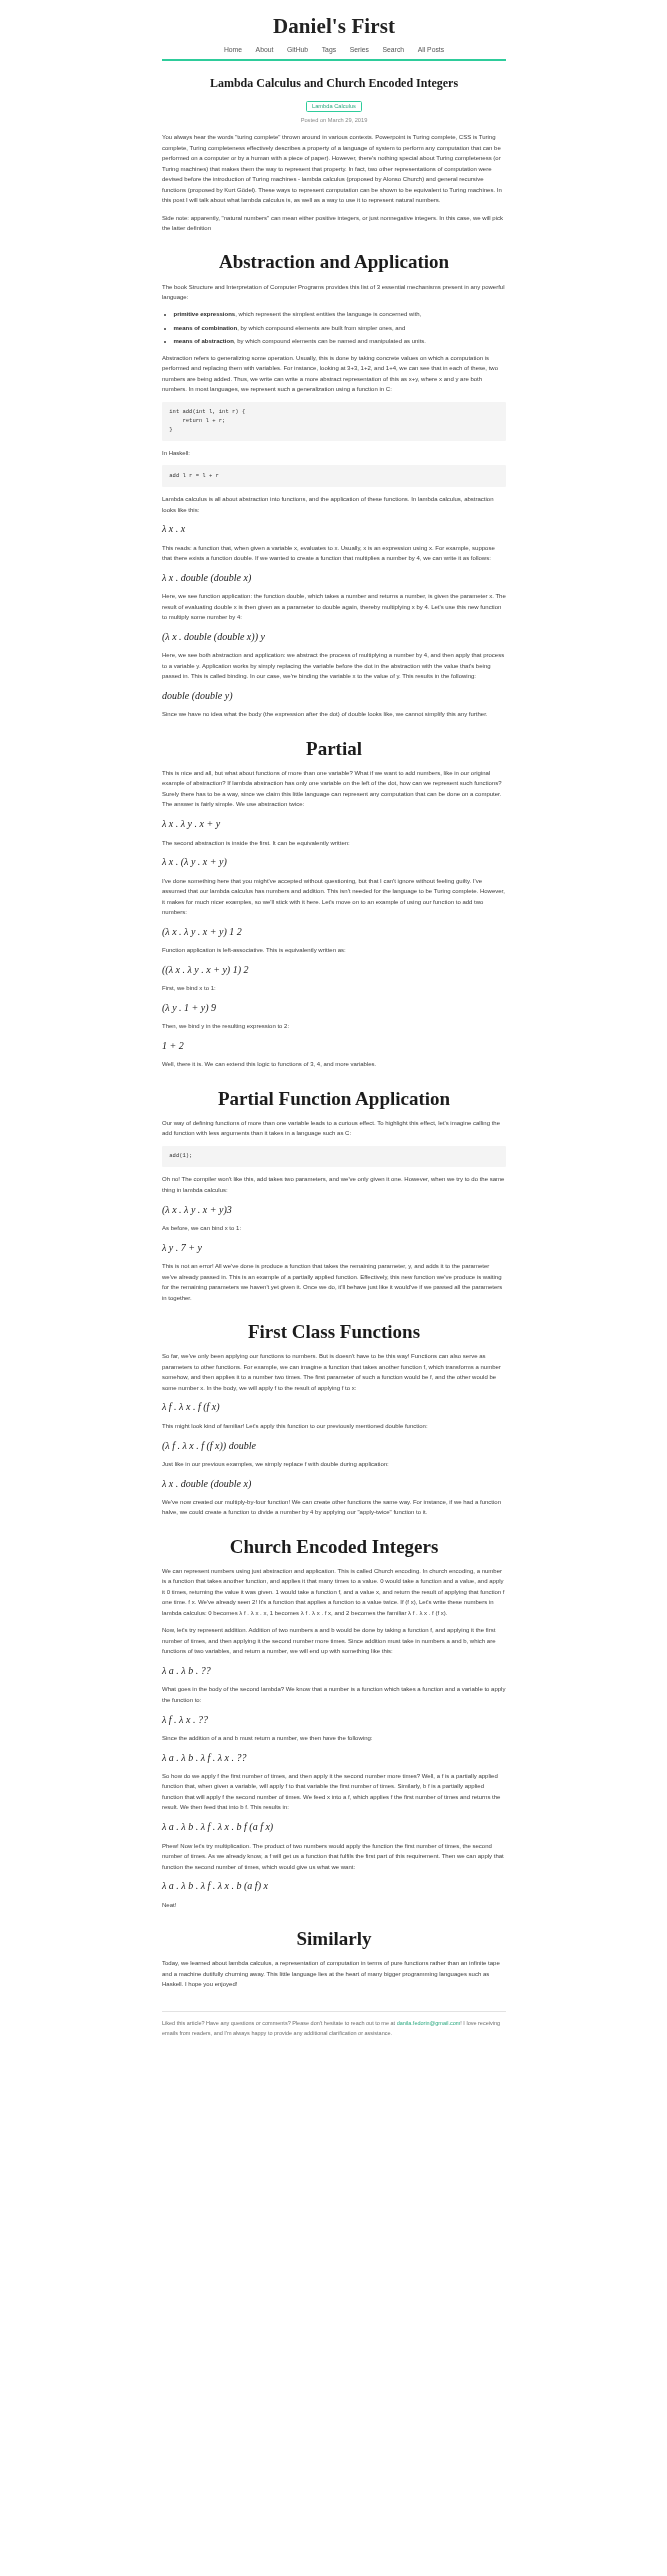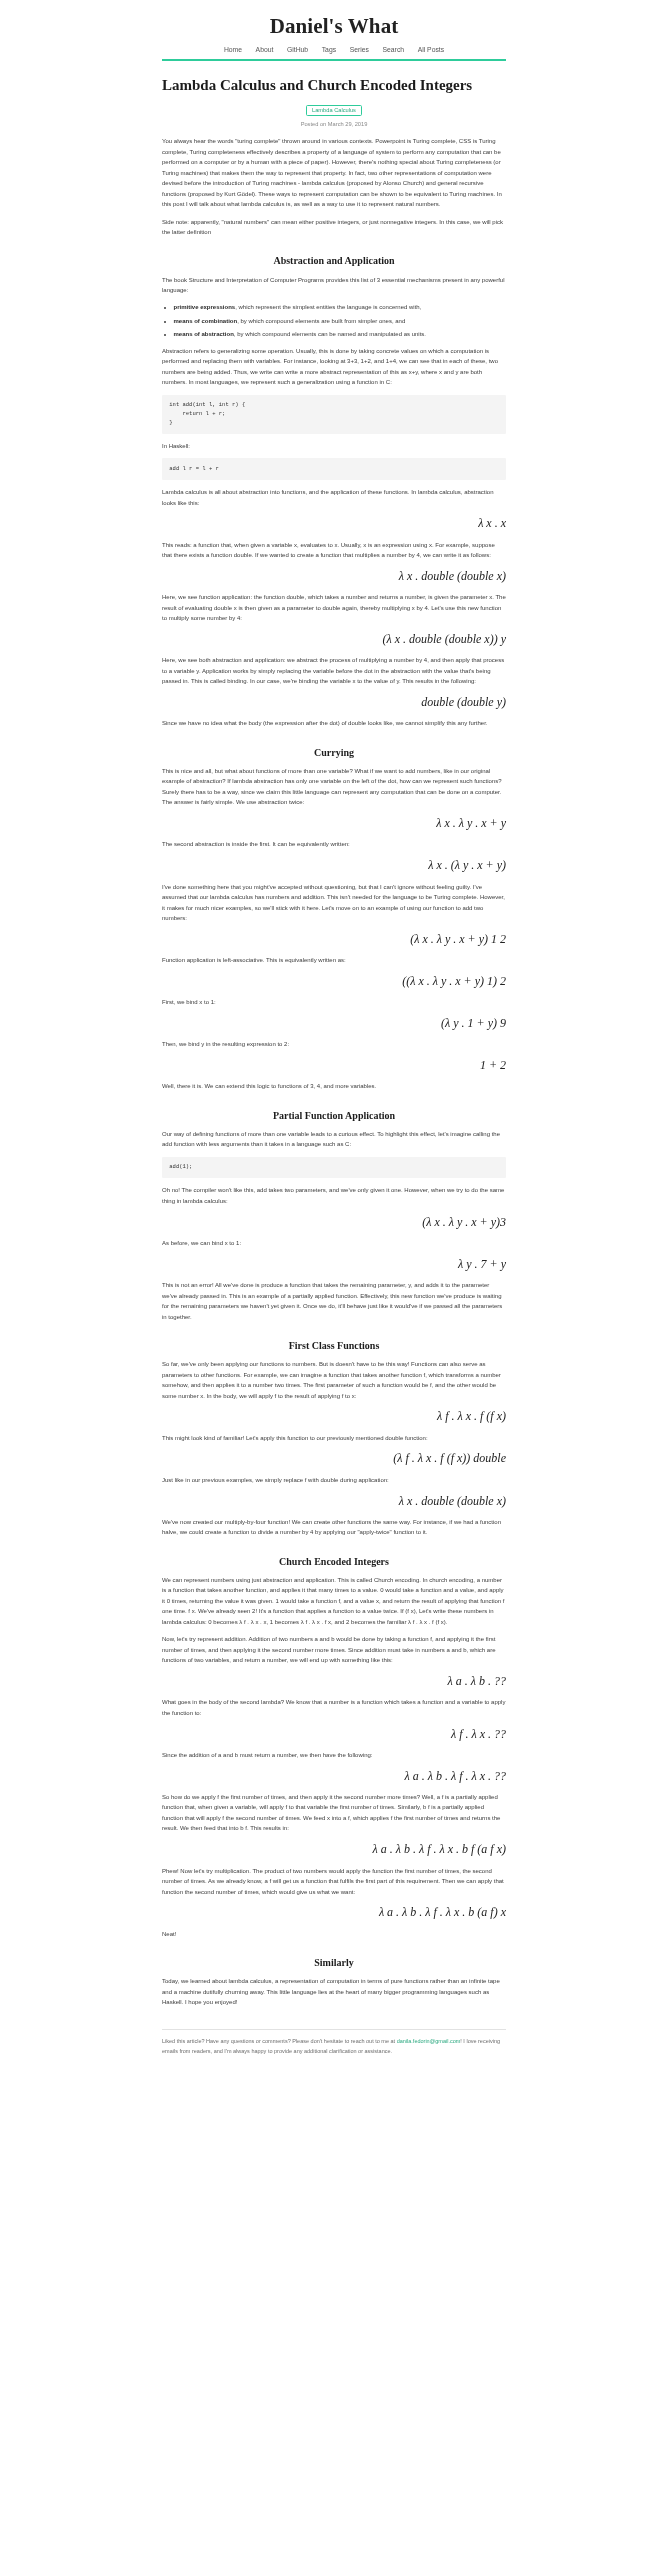--- a/index.html
+++ b/index.html
@@ -34,22 +34,23 @@
     height: 1.6px;
     background: #2ecc9b;
     width: 344px;
     margin: 0 auto;
   }
 
   
   .article { width: 344px; margin: 0 auto; padding-top: 11.5px; }
   h1.post-title {
     font-family: "Liberation Serif", serif;
-    font-size: 15px;
+    font-size: 12px;
     font-weight: 700;
+    text-align: center;
     color: #1c1c1c;
     line-height: 1.32;
     margin: 4.2px 0 8.3px 0;
   }
   .tag-row { text-align: center; margin-bottom: 5.2px; }
   .tag {
     display: inline-block;
     border: 0.5px solid #2ecc9b;
     color: #2aa87f;
     border-radius: 1.6px;
@@ -61,21 +62,21 @@
   .post-date {
     text-align: center;
     font-family: "Liberation Sans", sans-serif;
     font-size: 5.7px;
     color: #8a8a8a;
     margin-bottom: 9.4px;
   }
 
   h2.section {
     font-family: "Liberation Serif", serif;
-    font-size: 10px;
+    font-size: 19px;
     font-weight: 700;
     text-align: center;
     color: #1c1c1c;
     margin: 17.7px 0 8.3px 0;
   }
 
   p {
     font-family: "Liberation Sans", sans-serif;
     font-size: 6px;
     line-height: 1.75;
@@ -103,24 +104,24 @@
     font-family: "Liberation Mono", monospace;
     font-size: 5.5px;
     line-height: 1.6;
     color: #333;
     overflow-x: auto;
     margin: 0 0 7.3px 0;
     white-space: pre;
   }
 
   .math {
-    text-align: right;
+    text-align: left;
     font-family: "Liberation Serif", serif;
     font-style: italic;
-    font-size: 12px;
+    font-size: 10px;
     color: #222;
     margin: 8.3px 0 8.3px 0;
   }
 
   
   .footer-sep { height: 0.5px; background: #e2e2e2; margin: 21px auto 0 auto; width: 344px; }
   .footer {
     width: 344px; margin: 0 auto; padding-top: 8.3px;
     font-family: "Liberation Sans", sans-serif;
     font-size: 5.5px;
@@ -128,21 +129,21 @@
     color: #6d6d6d;
   }
   .footer a { color: #2aa87f; text-decoration: none; }
 </style>
 </head>
 <body>
 
 <div class="page">
 
   <div class="site-header">
-    <div class="site-title">Daniel's What</div>
+    <div class="site-title">Daniel's First</div>
     <div class="nav">
       <a href="#">Home</a>
       <a href="#">About</a>
       <a href="#">GitHub</a>
       <a href="#">Tags</a>
       <a href="#">Series</a>
       <a href="#">Search</a>
       <a href="#">All Posts</a>
     </div>
     <div class="nav-rule"></div>
@@ -177,21 +178,21 @@
     <p>Lambda calculus is all about abstraction into functions, and the application of these functions. In lambda calculus, abstraction looks like this:</p>
     <div class="math">λ x . x</div>
     <p>This reads: a function that, when given a variable x, evaluates to x. Usually, x is an expression using x. For example, suppose that there exists a function double. If we wanted to create a function that multiplies a number by 4, we can write it as follows:</p>
     <div class="math">λ x . double (double x)</div>
     <p>Here, we see function application: the function double, which takes a number and returns a number, is given the parameter x. The result of evaluating double x is then given as a parameter to double again, thereby multiplying x by 4. Let's use this new function to multiply some number by 4:</p>
     <div class="math">(λ x . double (double x)) y</div>
     <p>Here, we see both abstraction and application: we abstract the process of multiplying a number by 4, and then apply that process to a variable y. Application works by simply replacing the variable before the dot in the abstraction with the value that's being passed in. This is called binding. In our case, we're binding the variable x to the value of y. This results in the following:</p>
     <div class="math">double (double y)</div>
     <p>Since we have no idea what the body (the expression after the dot) of double looks like, we cannot simplify this any further.</p>
 
-    <h2 class="section">Currying</h2>
+    <h2 class="section">Partial</h2>
     <p>This is nice and all, but what about functions of more than one variable? What if we want to add numbers, like in our original example of abstraction? If lambda abstraction has only one variable on the left of the dot, how can we represent such functions? Surely there has to be a way, since we claim this little language can represent any computation that can be done on a computer. The answer is fairly simple. We use abstraction twice:</p>
     <div class="math">λ x . λ y . x + y</div>
     <p>The second abstraction is inside the first. It can be equivalently written:</p>
     <div class="math">λ x . (λ y . x + y)</div>
     <p>I've done something here that you might've accepted without questioning, but that I can't ignore without feeling guilty. I've assumed that our lambda calculus has numbers and addition. This isn't needed for the language to be Turing complete. However, it makes for much nicer examples, so we'll stick with it here. Let's move on to an example of using our function to add two numbers:</p>
     <div class="math">(λ x . λ y . x + y) 1 2</div>
     <p>Function application is left-associative. This is equivalently written as:</p>
     <div class="math">((λ x . λ y . x + y) 1) 2</div>
     <p>First, we bind x to 1:</p>
     <div class="math">(λ y . 1 + y) 9</div>

